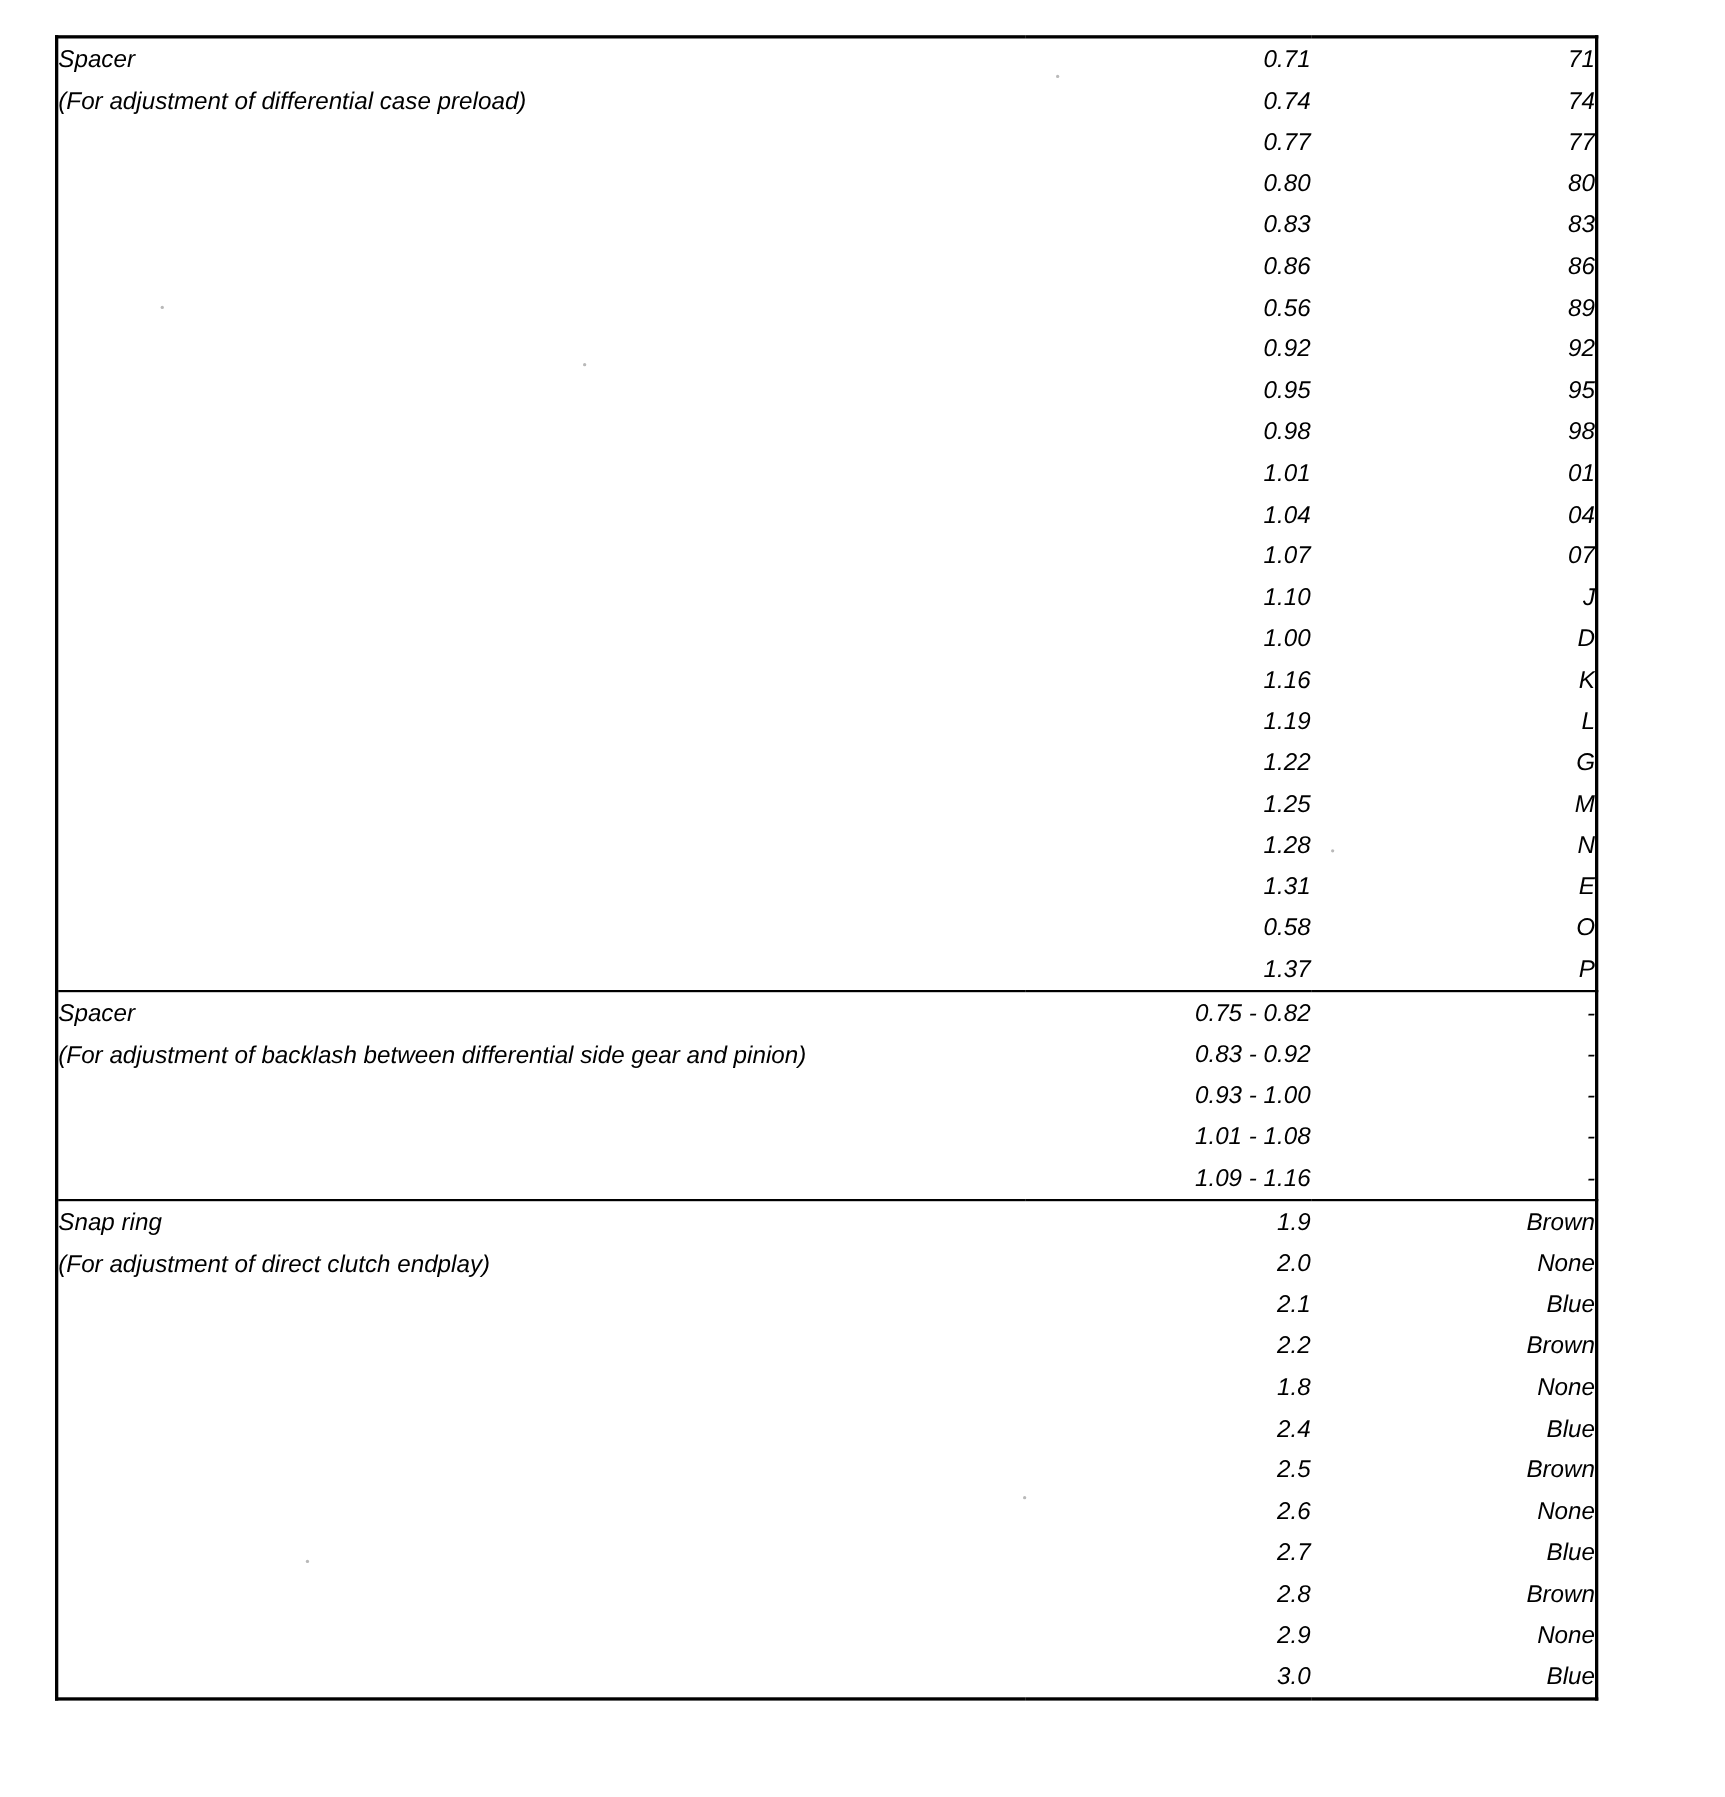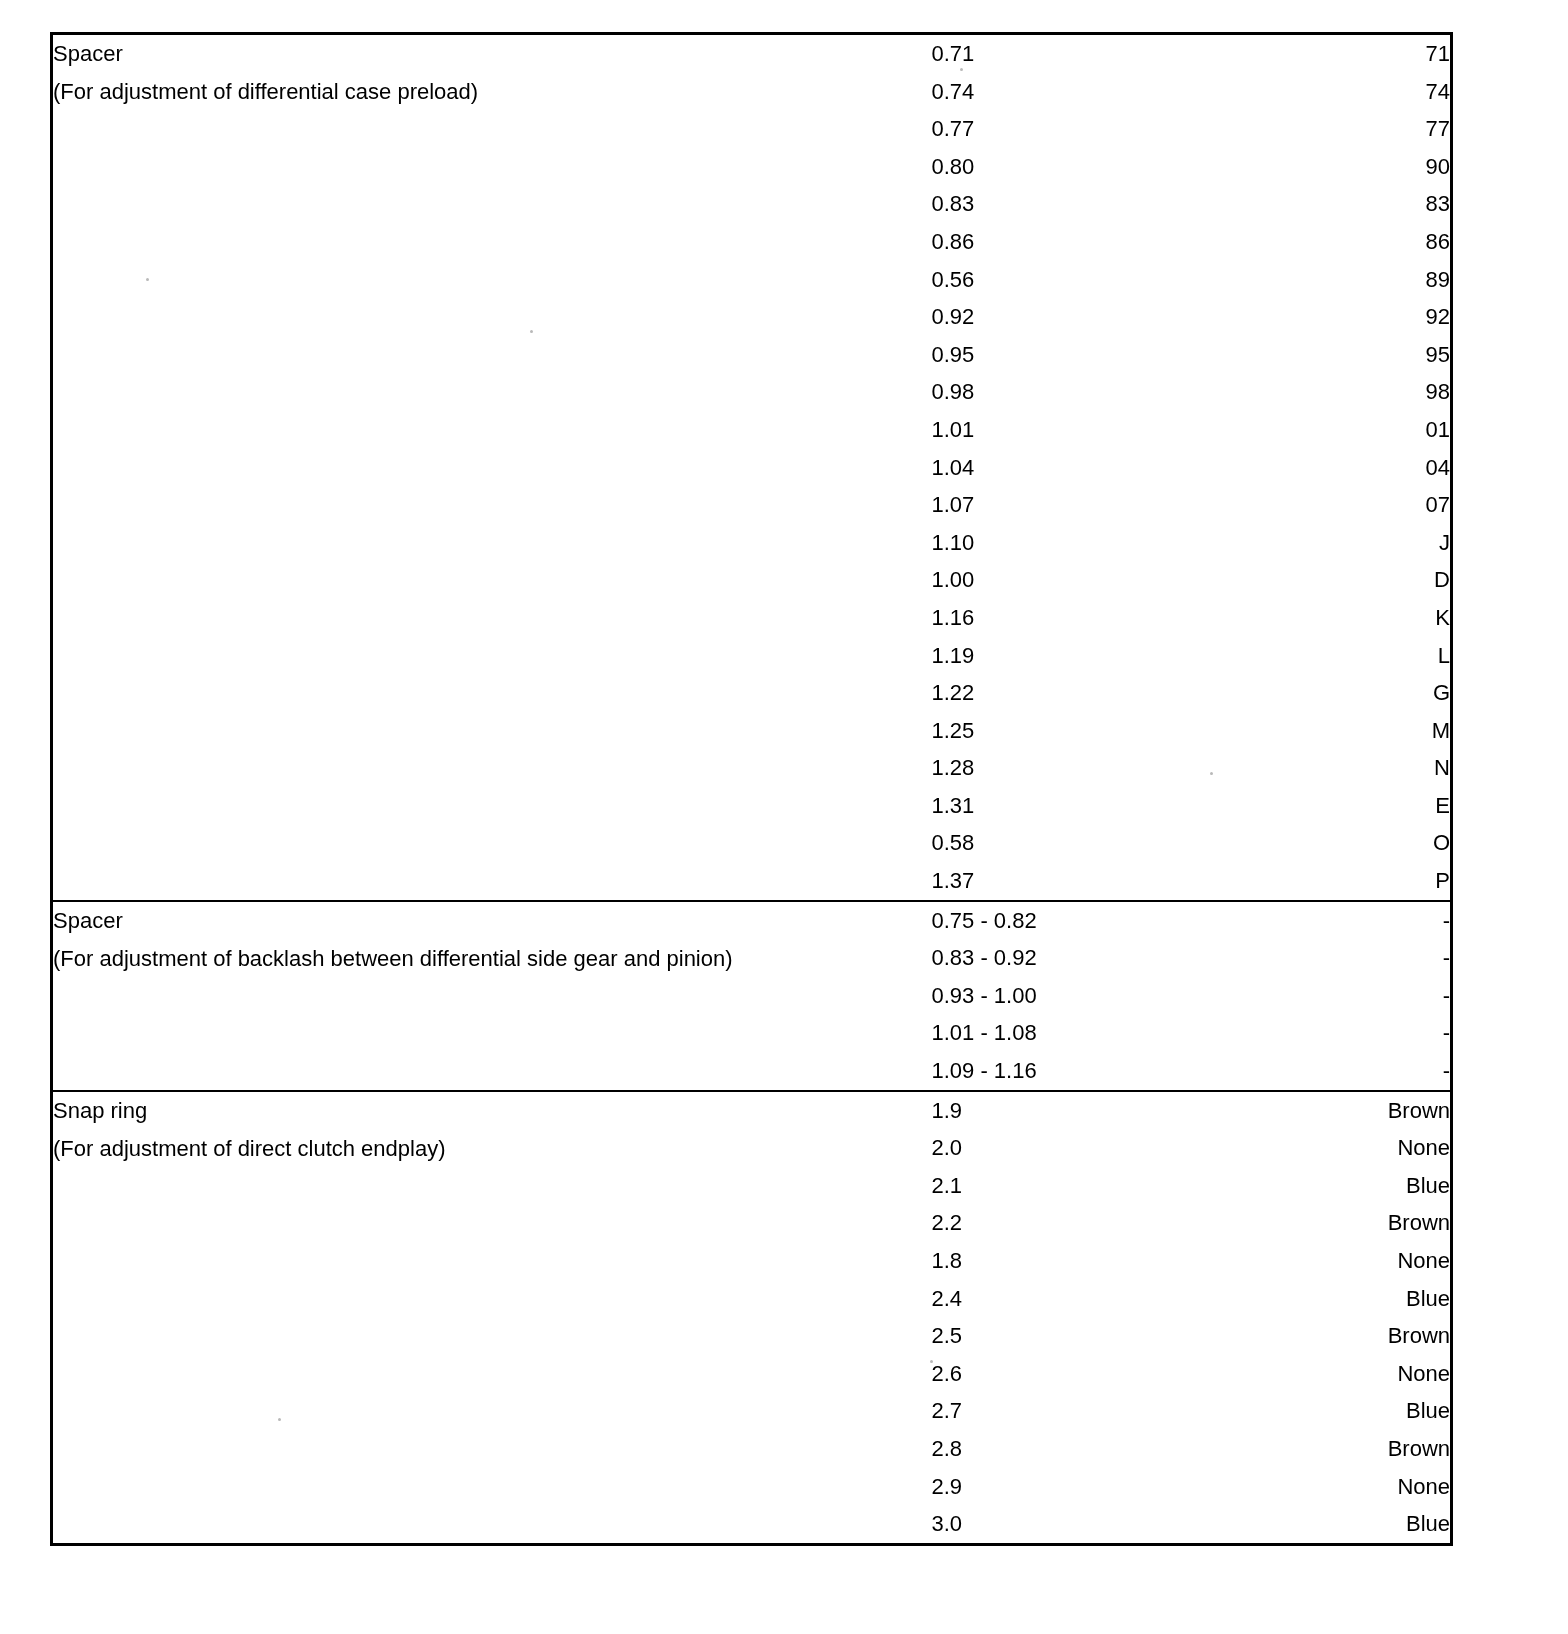--- a/index.html
+++ b/index.html
@@ -23,20 +23,21 @@
     box-sizing: border-box;
   }
   .spec-table {
     position: absolute;
     left: 50px;
     top: 32px;
     width: 1400px;
     border-collapse: collapse;
     border: 3px solid #000000;
     table-layout: fixed;
+    font-style: italic;
   }
   .spec-table td {
     vertical-align: top;
     padding: 0;
     border: 0;
   }
   .col-name { width: 880px; }
   .col-val  { width: 260px; }
   .col-mark { width: 260px; }
 
@@ -45,21 +46,21 @@
   }
   .group-row.first > td {
     border-top: 0;
   }
   .cell-name {
     padding: 8px 0 10px 10px;
     border-right: 2px solid #000000;
   }
   .cell-values {
     border-right: 2px solid #000000;
-    text-align: left;
+    text-align: right;
     padding: 8px 0 10px 0;
   }
   .cell-marks {
     text-align: right;
     padding: 8px 0 10px 0;
   }
   .name-line {
     font-size: 22px;
     line-height: 38px;
     white-space: nowrap;
@@ -129,21 +130,21 @@
           <div class="val-line">1.25</div>
           <div class="val-line">1.28</div>
           <div class="val-line">1.31</div>
           <div class="val-line">0.58</div>
           <div class="val-line">1.37</div>
         </td>
         <td class="cell-marks">
           <div class="mark-line">71</div>
           <div class="mark-line">74</div>
           <div class="mark-line">77</div>
-          <div class="mark-line">90</div>
+          <div class="mark-line">80</div>
           <div class="mark-line">83</div>
           <div class="mark-line">86</div>
           <div class="mark-line">89</div>
           <div class="mark-line">92</div>
           <div class="mark-line">95</div>
           <div class="mark-line">98</div>
           <div class="mark-line">01</div>
           <div class="mark-line">04</div>
           <div class="mark-line">07</div>
           <div class="mark-line">J</div>

